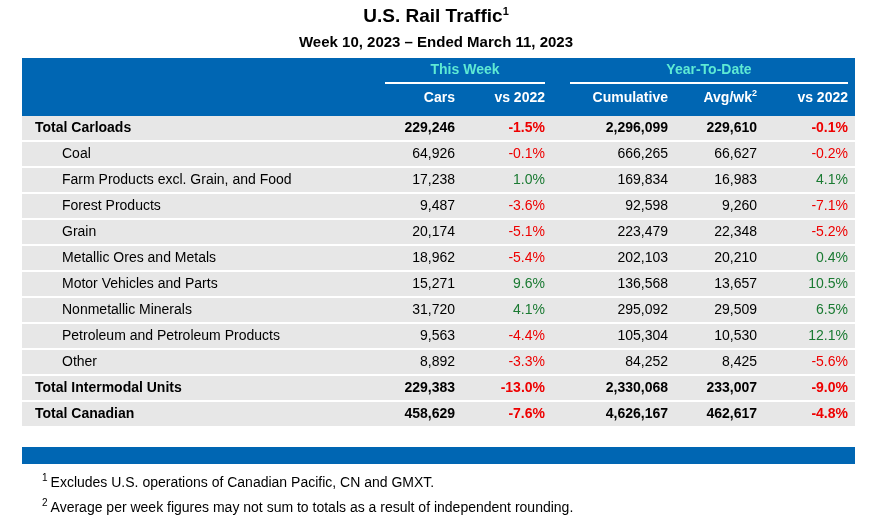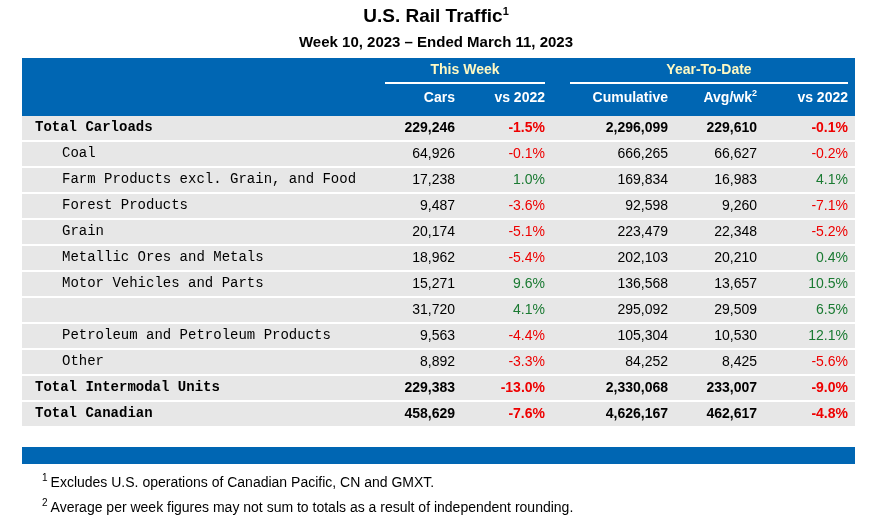--- a/index.html
+++ b/index.html
@@ -70,21 +70,21 @@
   .group-row {
     position: relative;
     height: 26px;
   }
   .group-cell {
     position: absolute;
     top: 3px;
     font-size: 14px;
     font-weight: bold;
     text-align: center;
-    color: #fef9c3;
+    color: #5eead4;
     white-space: nowrap;
   }
   .group-this-week {
     left: 363px;
     width: 160px;
   }
   .group-ytd {
     left: 548px;
     width: 278px;
   }
@@ -134,21 +134,20 @@
     margin-bottom: 2px;
   }
   .row:last-child { margin-bottom: 0; }
 
   .rlabel {
     position: absolute;
     top: 3px;
     font-size: 14px;
     white-space: nowrap;
     color: #000000;
-    font-family: Liberation Mono, monospace;
   }
   .row.total .rlabel {
     left: 13px;
     font-weight: bold;
   }
   .row.item .rlabel {
     left: 40px;
     font-weight: normal;
   }
 
@@ -276,20 +275,21 @@
         </div>
         <div class="row item">
           <div class="rlabel">Motor Vehicles and Parts</div>
           <div class="cell c-cars">15,271</div>
           <div class="cell c-twpct pct-pos">9.6%</div>
           <div class="cell c-cum">136,568</div>
           <div class="cell c-avg">13,657</div>
           <div class="cell c-ytdpct pct-pos">10.5%</div>
         </div>
         <div class="row item">
+          <div class="rlabel">Nonmetallic Minerals</div>
           <div class="cell c-cars">31,720</div>
           <div class="cell c-twpct pct-pos">4.1%</div>
           <div class="cell c-cum">295,092</div>
           <div class="cell c-avg">29,509</div>
           <div class="cell c-ytdpct pct-pos">6.5%</div>
         </div>
         <div class="row item">
           <div class="rlabel">Petroleum and Petroleum Products</div>
           <div class="cell c-cars">9,563</div>
           <div class="cell c-twpct pct-neg">-4.4%</div>

